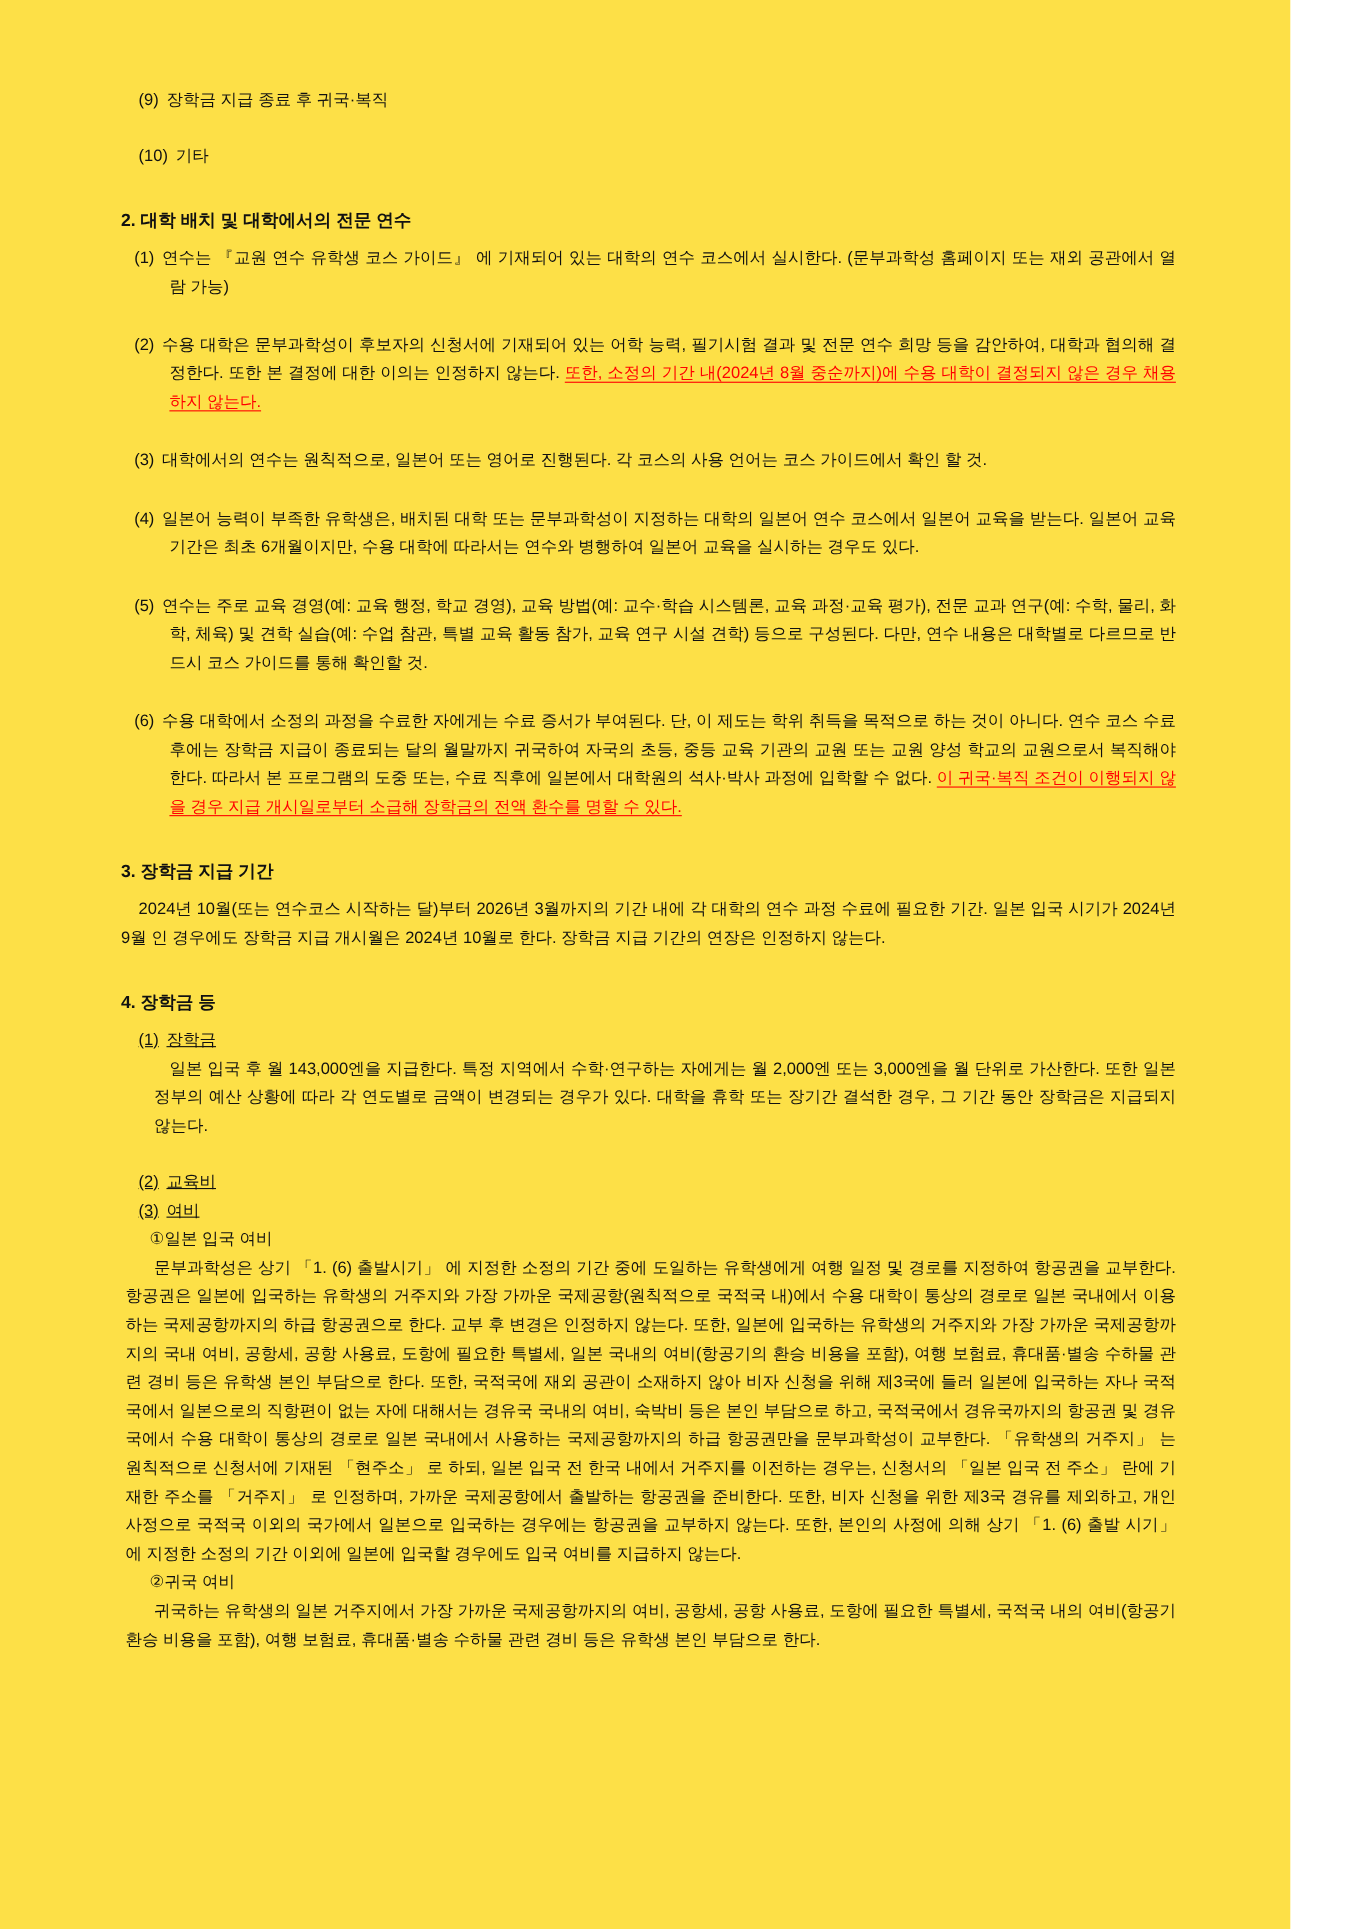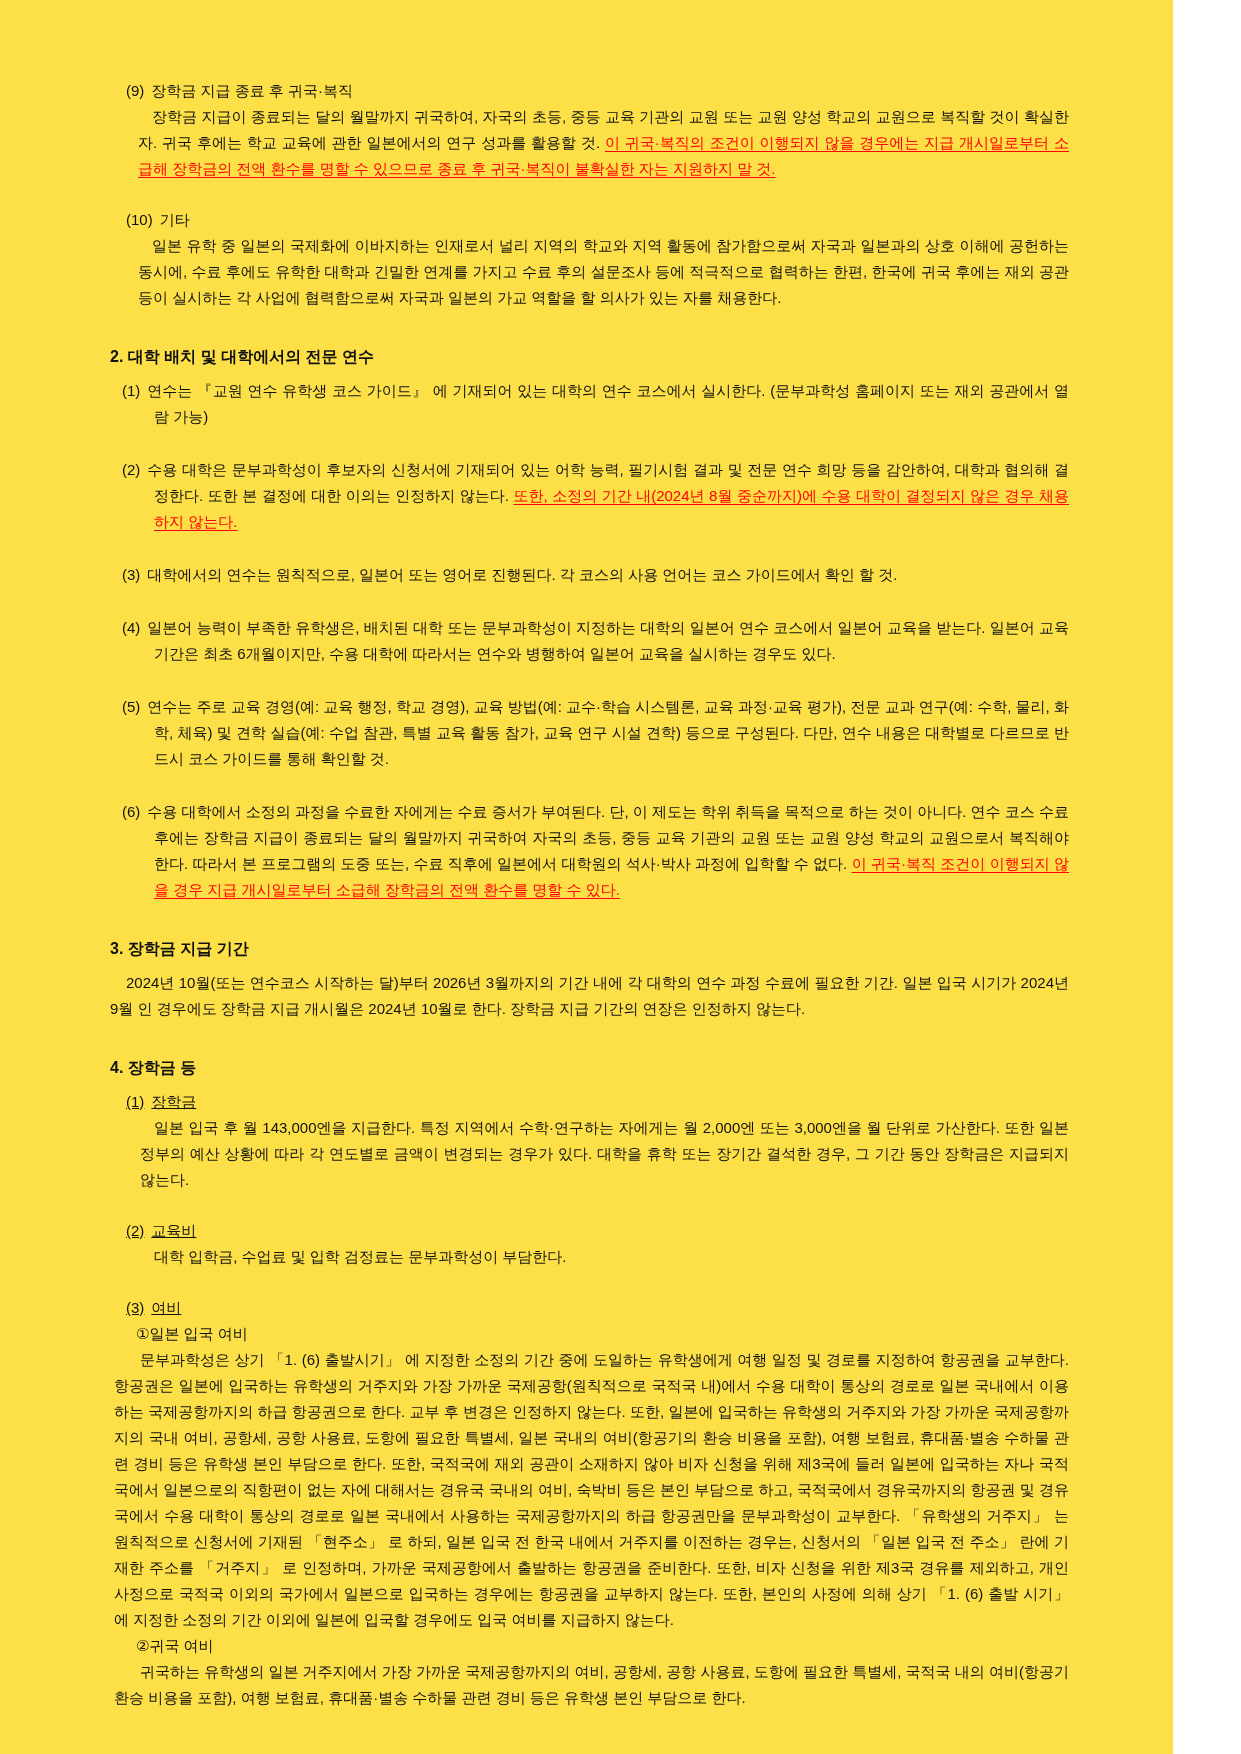--- a/index.html
+++ b/index.html
@@ -48,26 +48,24 @@
   .sub-h { margin-left: 26px; }
   .sub-body { margin-left: 4px; text-indent: 26px; }
 </style>
 </head>
 <body>
 
 <div class="page">
 
   <div class="item">
     <div class="ihead"><span class="num">(9)</span><span>장학금 지급 종료 후 귀국·복직</span></div>
-    <div class="ibody"><span>장학금 지급이 종료되는 달의 월말까지 귀국하여, 자국의 초등, 중등 교육 기관의 교원 또는 교원 양성 학교의 교원으로 복직할 것이 확실한 자. 귀국 후에는 학교 교육에 관한 일본에서의 연구 성과를 활용할 것. </span><span class="red">이 귀국·복직의 조건이 이행되지 않을 경우에는 지급 개시일로부터 소급해 장학금의 전액 환수를 명할 수 있으므로 종료 후 귀국·복직이 불확실한 자는 지원하지 말 것.</span></div>
   </div>
 
   <div class="item">
     <div class="ihead"><span class="num">(10)</span><span>기타</span></div>
-    <div class="ibody"><span>일본 유학 중 일본의 국제화에 이바지하는 인재로서 널리 지역의 학교와 지역 활동에 참가함으로써 자국과 일본과의 상호 이해에 공헌하는 동시에, 수료 후에도 유학한 대학과 긴밀한 연계를 가지고 수료 후의 설문조사 등에 적극적으로 협력하는 한편, 한국에 귀국 후에는 재외 공관 등이 실시하는 각 사업에 협력함으로써 자국과 일본의 가교 역할을 할 의사가 있는 자를 채용한다.</span></div>
   </div>
 
   <div class="sec-h">2. 대학 배치 및 대학에서의 전문 연수</div>
 
   <div class="nitem"><span class="num">(1)</span><span>연수는 『교원 연수 유학생 코스 가이드』 에 기재되어 있는 대학의 연수 코스에서 실시한다. (문부과학성 홈페이지 또는 재외 공관에서 열람 가능)</span></div>
 
   <div class="nitem"><span class="num">(2)</span><span>수용 대학은 문부과학성이 후보자의 신청서에 기재되어 있는 어학 능력, 필기시험 결과 및 전문 연수 희망 등을 감안하여, 대학과 협의해 결정한다. 또한 본 결정에 대한 이의는 인정하지 않는다. </span><span class="red">또한, 소정의 기간 내(2024년 8월 중순까지)에 수용 대학이 결정되지 않은 경우 채용하지 않는다.</span></div>
 
   <div class="nitem"><span class="num">(3)</span><span>대학에서의 연수는 원칙적으로, 일본어 또는 영어로 진행된다. 각 코스의 사용 언어는 코스 가이드에서 확인 할 것.</span></div>
 
@@ -79,21 +77,20 @@
 
   <div class="sec-h">3. 장학금 지급 기간</div>
   <div class="sec-body">2024년 10월(또는 연수코스 시작하는 달)부터 2026년 3월까지의 기간 내에 각 대학의 연수 과정 수료에 필요한 기간. 일본 입국 시기가 2024년 9월 인 경우에도 장학금 지급 개시월은 2024년 10월로 한다. 장학금 지급 기간의 연장은 인정하지 않는다.</div>
 
   <div class="sec-h">4. 장학금 등</div>
 
   <div class="nitem4"><span class="num">(1)</span><span>장학금</span></div>
   <div class="ibody4">일본 입국 후 월 143,000엔을 지급한다. 특정 지역에서 수학·연구하는 자에게는 월 2,000엔 또는 3,000엔을 월 단위로 가산한다. 또한 일본 정부의 예산 상황에 따라 각 연도별로 금액이 변경되는 경우가 있다. 대학을 휴학 또는 장기간 결석한 경우, 그 기간 동안 장학금은 지급되지 않는다.</div>
 
   <div class="nitem4"><span class="num">(2)</span><span>교육비</span></div>
-  <div class="ibody4">대학 입학금, 수업료 및 입학 검정료는 문부과학성이 부담한다.</div>
 
   <div class="nitem4"><span class="num">(3)</span><span>여비</span></div>
 
   <div class="sub-h">①일본 입국 여비</div>
   <div class="sub-body">문부과학성은 상기 「1. (6) 출발시기」 에 지정한 소정의 기간 중에 도일하는 유학생에게 여행 일정 및 경로를 지정하여 항공권을 교부한다. 항공권은 일본에 입국하는 유학생의 거주지와 가장 가까운 국제공항(원칙적으로 국적국 내)에서 수용 대학이 통상의 경로로 일본 국내에서 이용하는 국제공항까지의 하급 항공권으로 한다. 교부 후 변경은 인정하지 않는다. 또한, 일본에 입국하는 유학생의 거주지와 가장 가까운 국제공항까지의 국내 여비, 공항세, 공항 사용료, 도항에 필요한 특별세, 일본 국내의 여비(항공기의 환승 비용을 포함), 여행 보험료, 휴대품·별송 수하물 관련 경비 등은 유학생 본인 부담으로 한다. 또한, 국적국에 재외 공관이 소재하지 않아 비자 신청을 위해 제3국에 들러 일본에 입국하는 자나 국적국에서 일본으로의 직항편이 없는 자에 대해서는 경유국 국내의 여비, 숙박비 등은 본인 부담으로 하고, 국적국에서 경유국까지의 항공권 및 경유국에서 수용 대학이 통상의 경로로 일본 국내에서 사용하는 국제공항까지의 하급 항공권만을 문부과학성이 교부한다. 「유학생의 거주지」 는 원칙적으로 신청서에 기재된 「현주소」 로 하되, 일본 입국 전 한국 내에서 거주지를 이전하는 경우는, 신청서의 「일본 입국 전 주소」 란에 기재한 주소를 「거주지」 로 인정하며, 가까운 국제공항에서 출발하는 항공권을 준비한다. 또한, 비자 신청을 위한 제3국 경유를 제외하고, 개인 사정으로 국적국 이외의 국가에서 일본으로 입국하는 경우에는 항공권을 교부하지 않는다. 또한, 본인의 사정에 의해 상기 「1. (6) 출발 시기」 에 지정한 소정의 기간 이외에 일본에 입국할 경우에도 입국 여비를 지급하지 않는다.</div>
 
   <div class="sub-h">②귀국 여비</div>
   <div class="sub-body">귀국하는 유학생의 일본 거주지에서 가장 가까운 국제공항까지의 여비, 공항세, 공항 사용료, 도항에 필요한 특별세, 국적국 내의 여비(항공기 환승 비용을 포함), 여행 보험료, 휴대품·별송 수하물 관련 경비 등은 유학생 본인 부담으로 한다.</div>
 
 </div>

